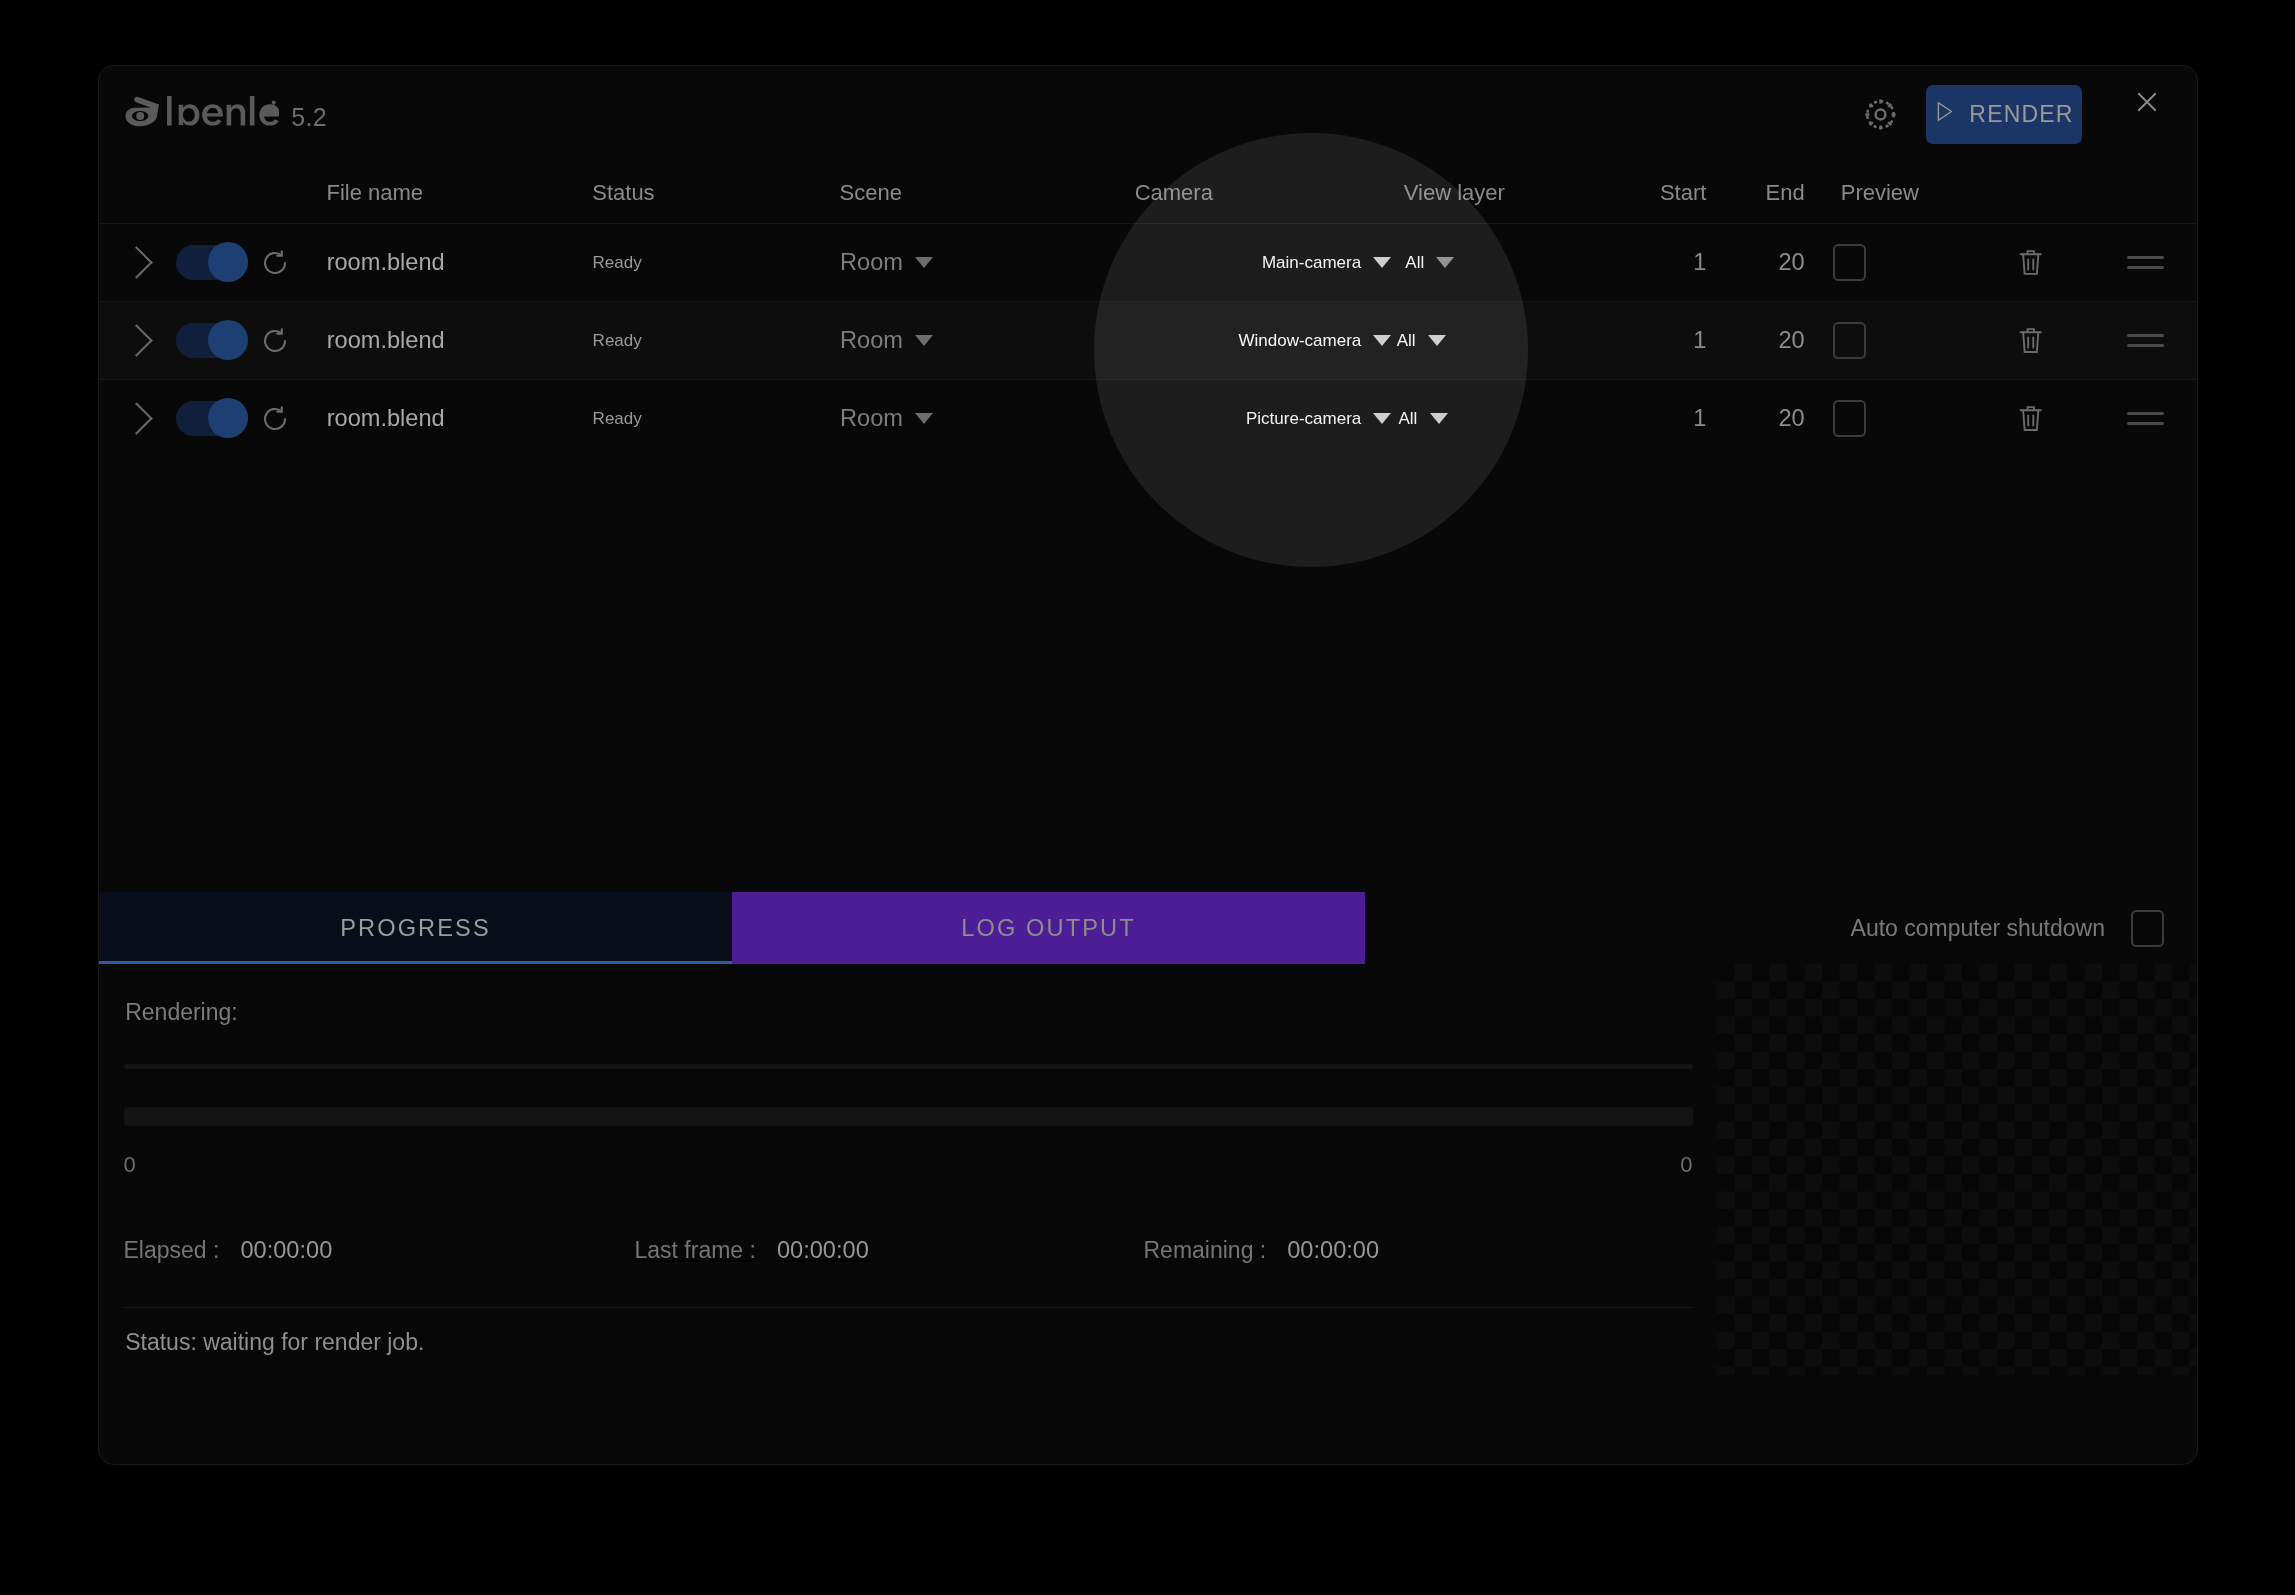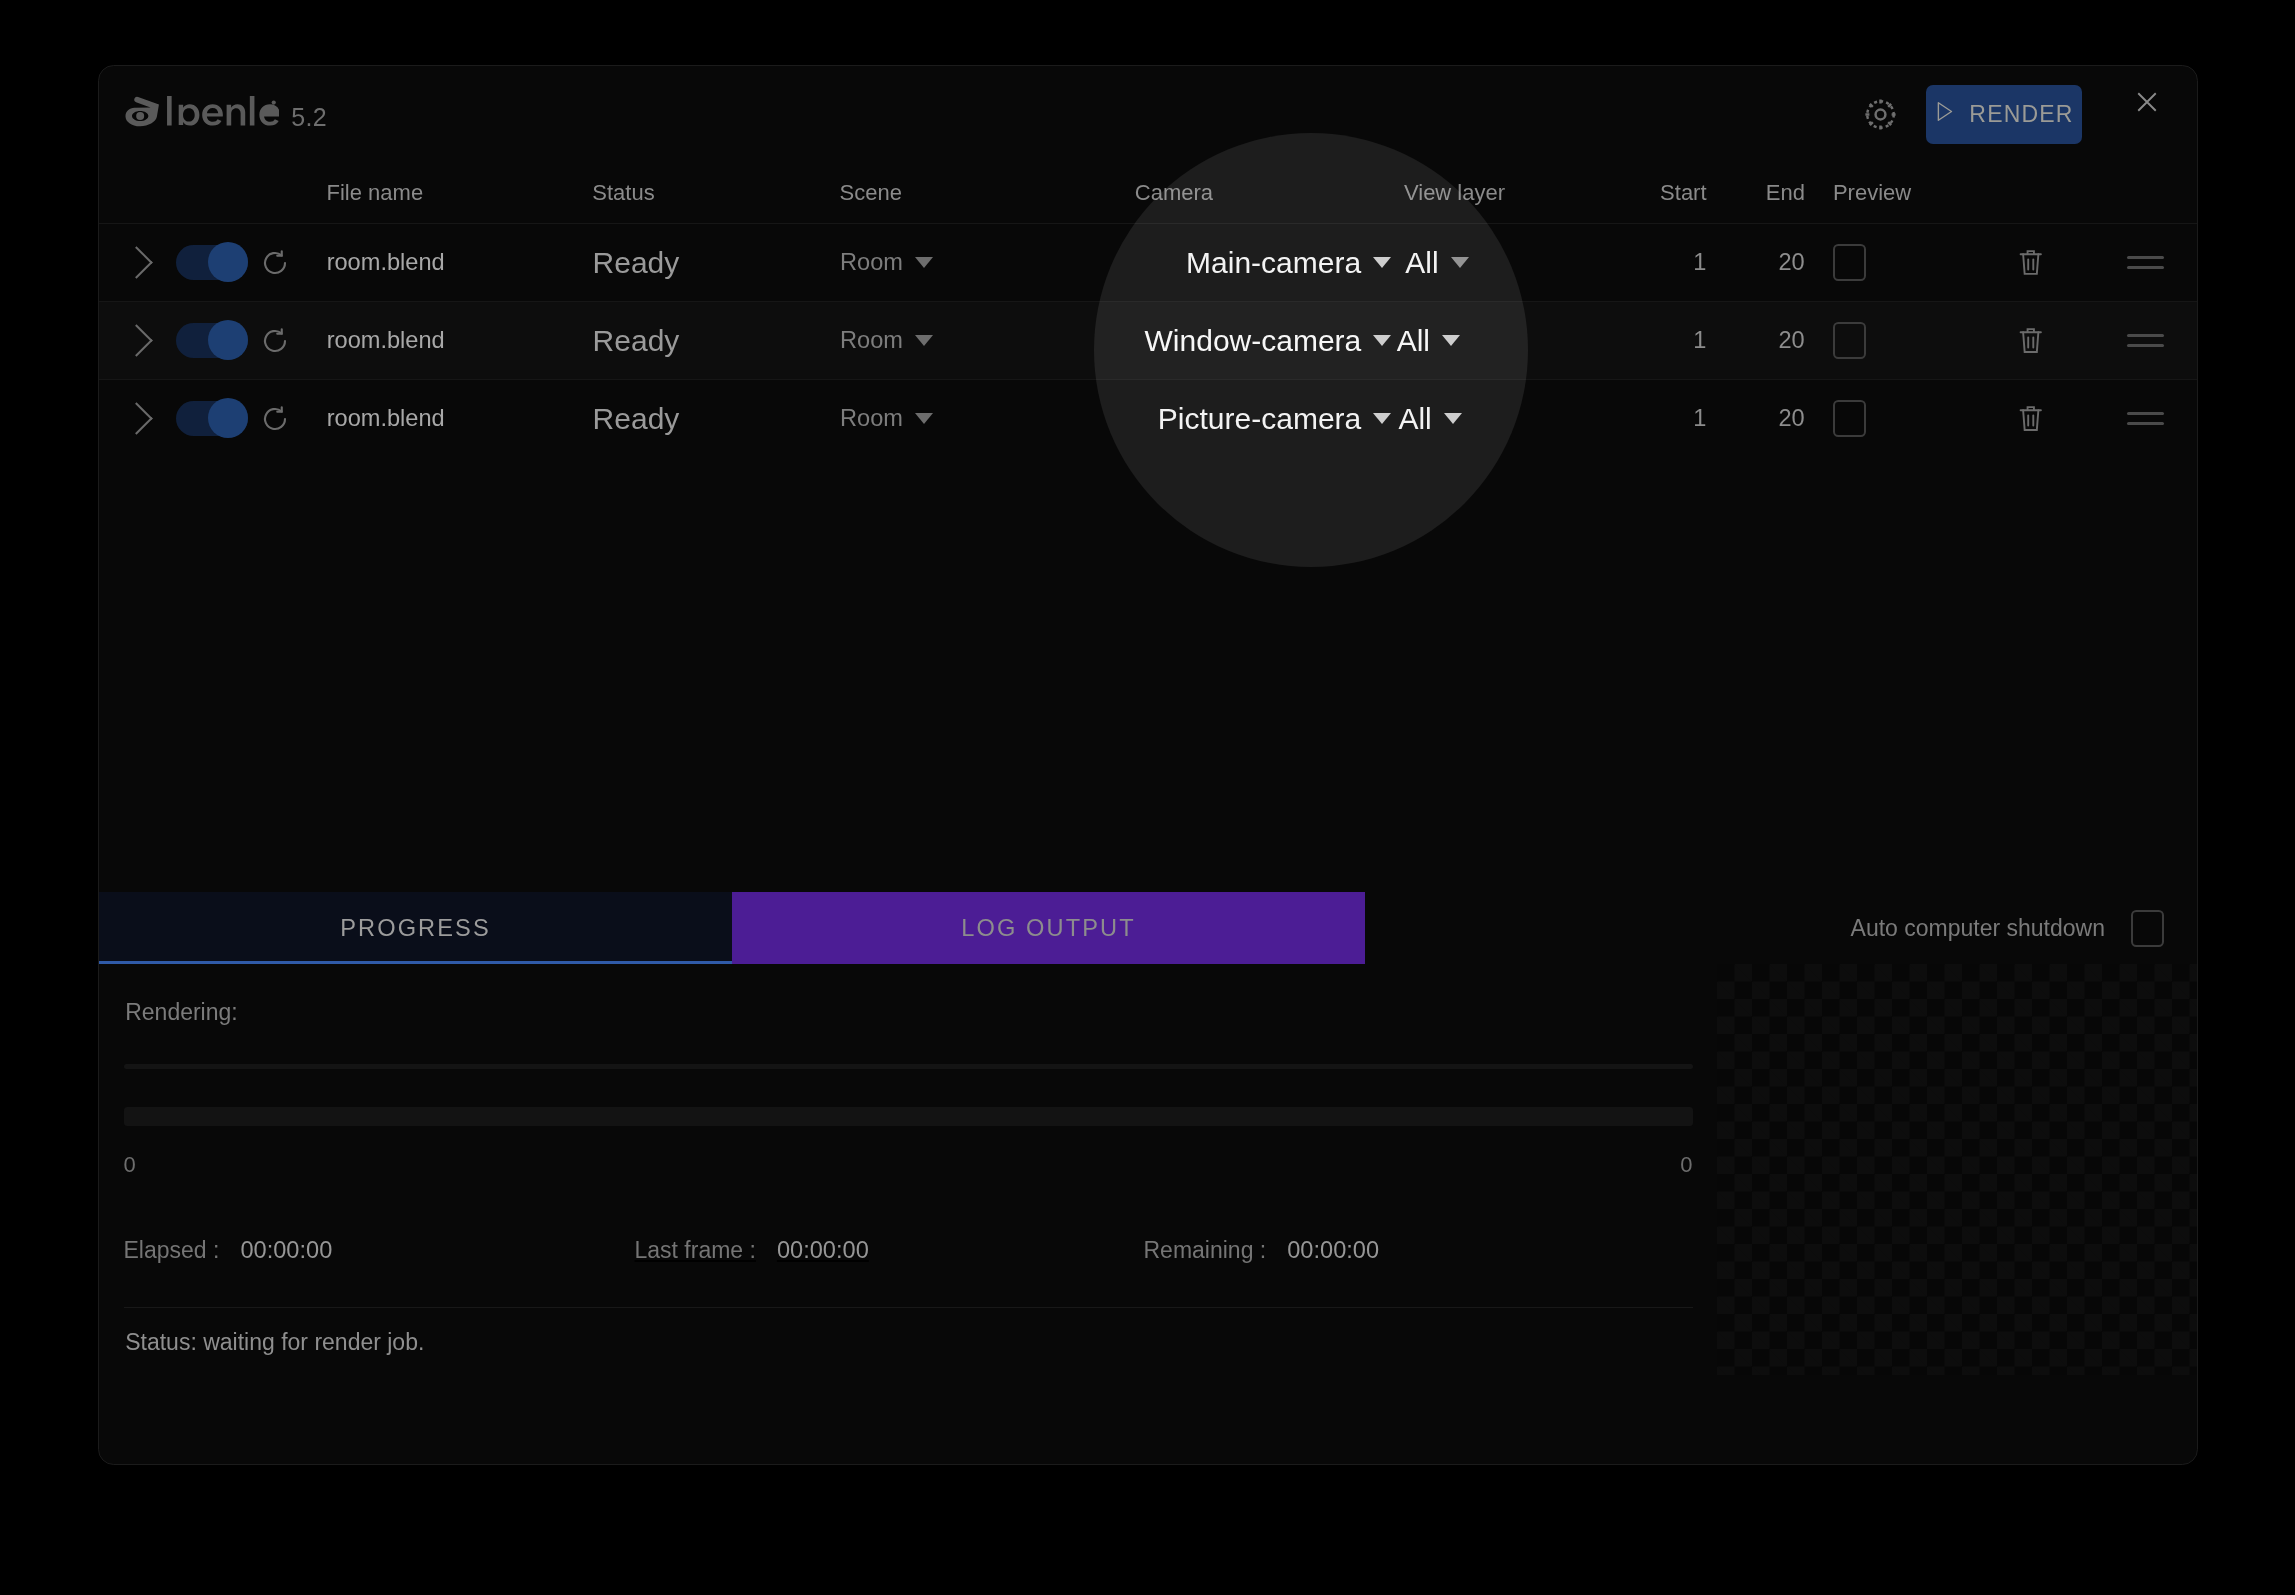--- a/index.html
+++ b/index.html
@@ -77,23 +77,23 @@
   .c-layer  { width: 157px; display: flex; align-items: center; gap: 12.2px; padding-left: 14px; }
   .c-start  { width: 166px; text-align: right; }
   .c-end    { width: 101px; text-align: right; }
   .c-prev   { width: 166px; display: flex; align-items: center; justify-content: flex-start; padding-left: 28px; }
   .c-del    { width: 131px; display: flex; align-items: center; justify-content: center; }
   .c-grip   { width: 105px; display: flex; align-items: center; justify-content: center; }
 
   .thead .c-camera { justify-content: flex-start; padding-left: 44px; }
   .thead .c-layer  { padding-left: 12.2px; }
   .thead .c-start  { text-align: right; }
-  .thead .c-prev   { padding-left: 28px; }
-
-  .cell-txt { font-size: 30px; color: #9a9a9a; }
+  .thead .c-prev   { padding-left: 36px; }
+
+  .cell-txt { font-size: 17px; color: #9a9a9a; }
   .cell-file { font-size: 23.6px; color: #a8a8a8; }
   .cell-dim  { font-size: 23.6px; color: #7d7d7d; }
   .num { font-size: 23.6px; color: #8c8c8c; }
 
   .chev-right { width: 23px; height: 23px; border-right: 2.6px solid #6a6a6a; border-top: 2.6px solid #6a6a6a; transform: rotate(45deg); cursor: pointer; }
 
   .switch {
     width: 72px; height: 35px; border-radius: 17.5px;
     background: #10203c; position: relative; cursor: pointer;
   }

